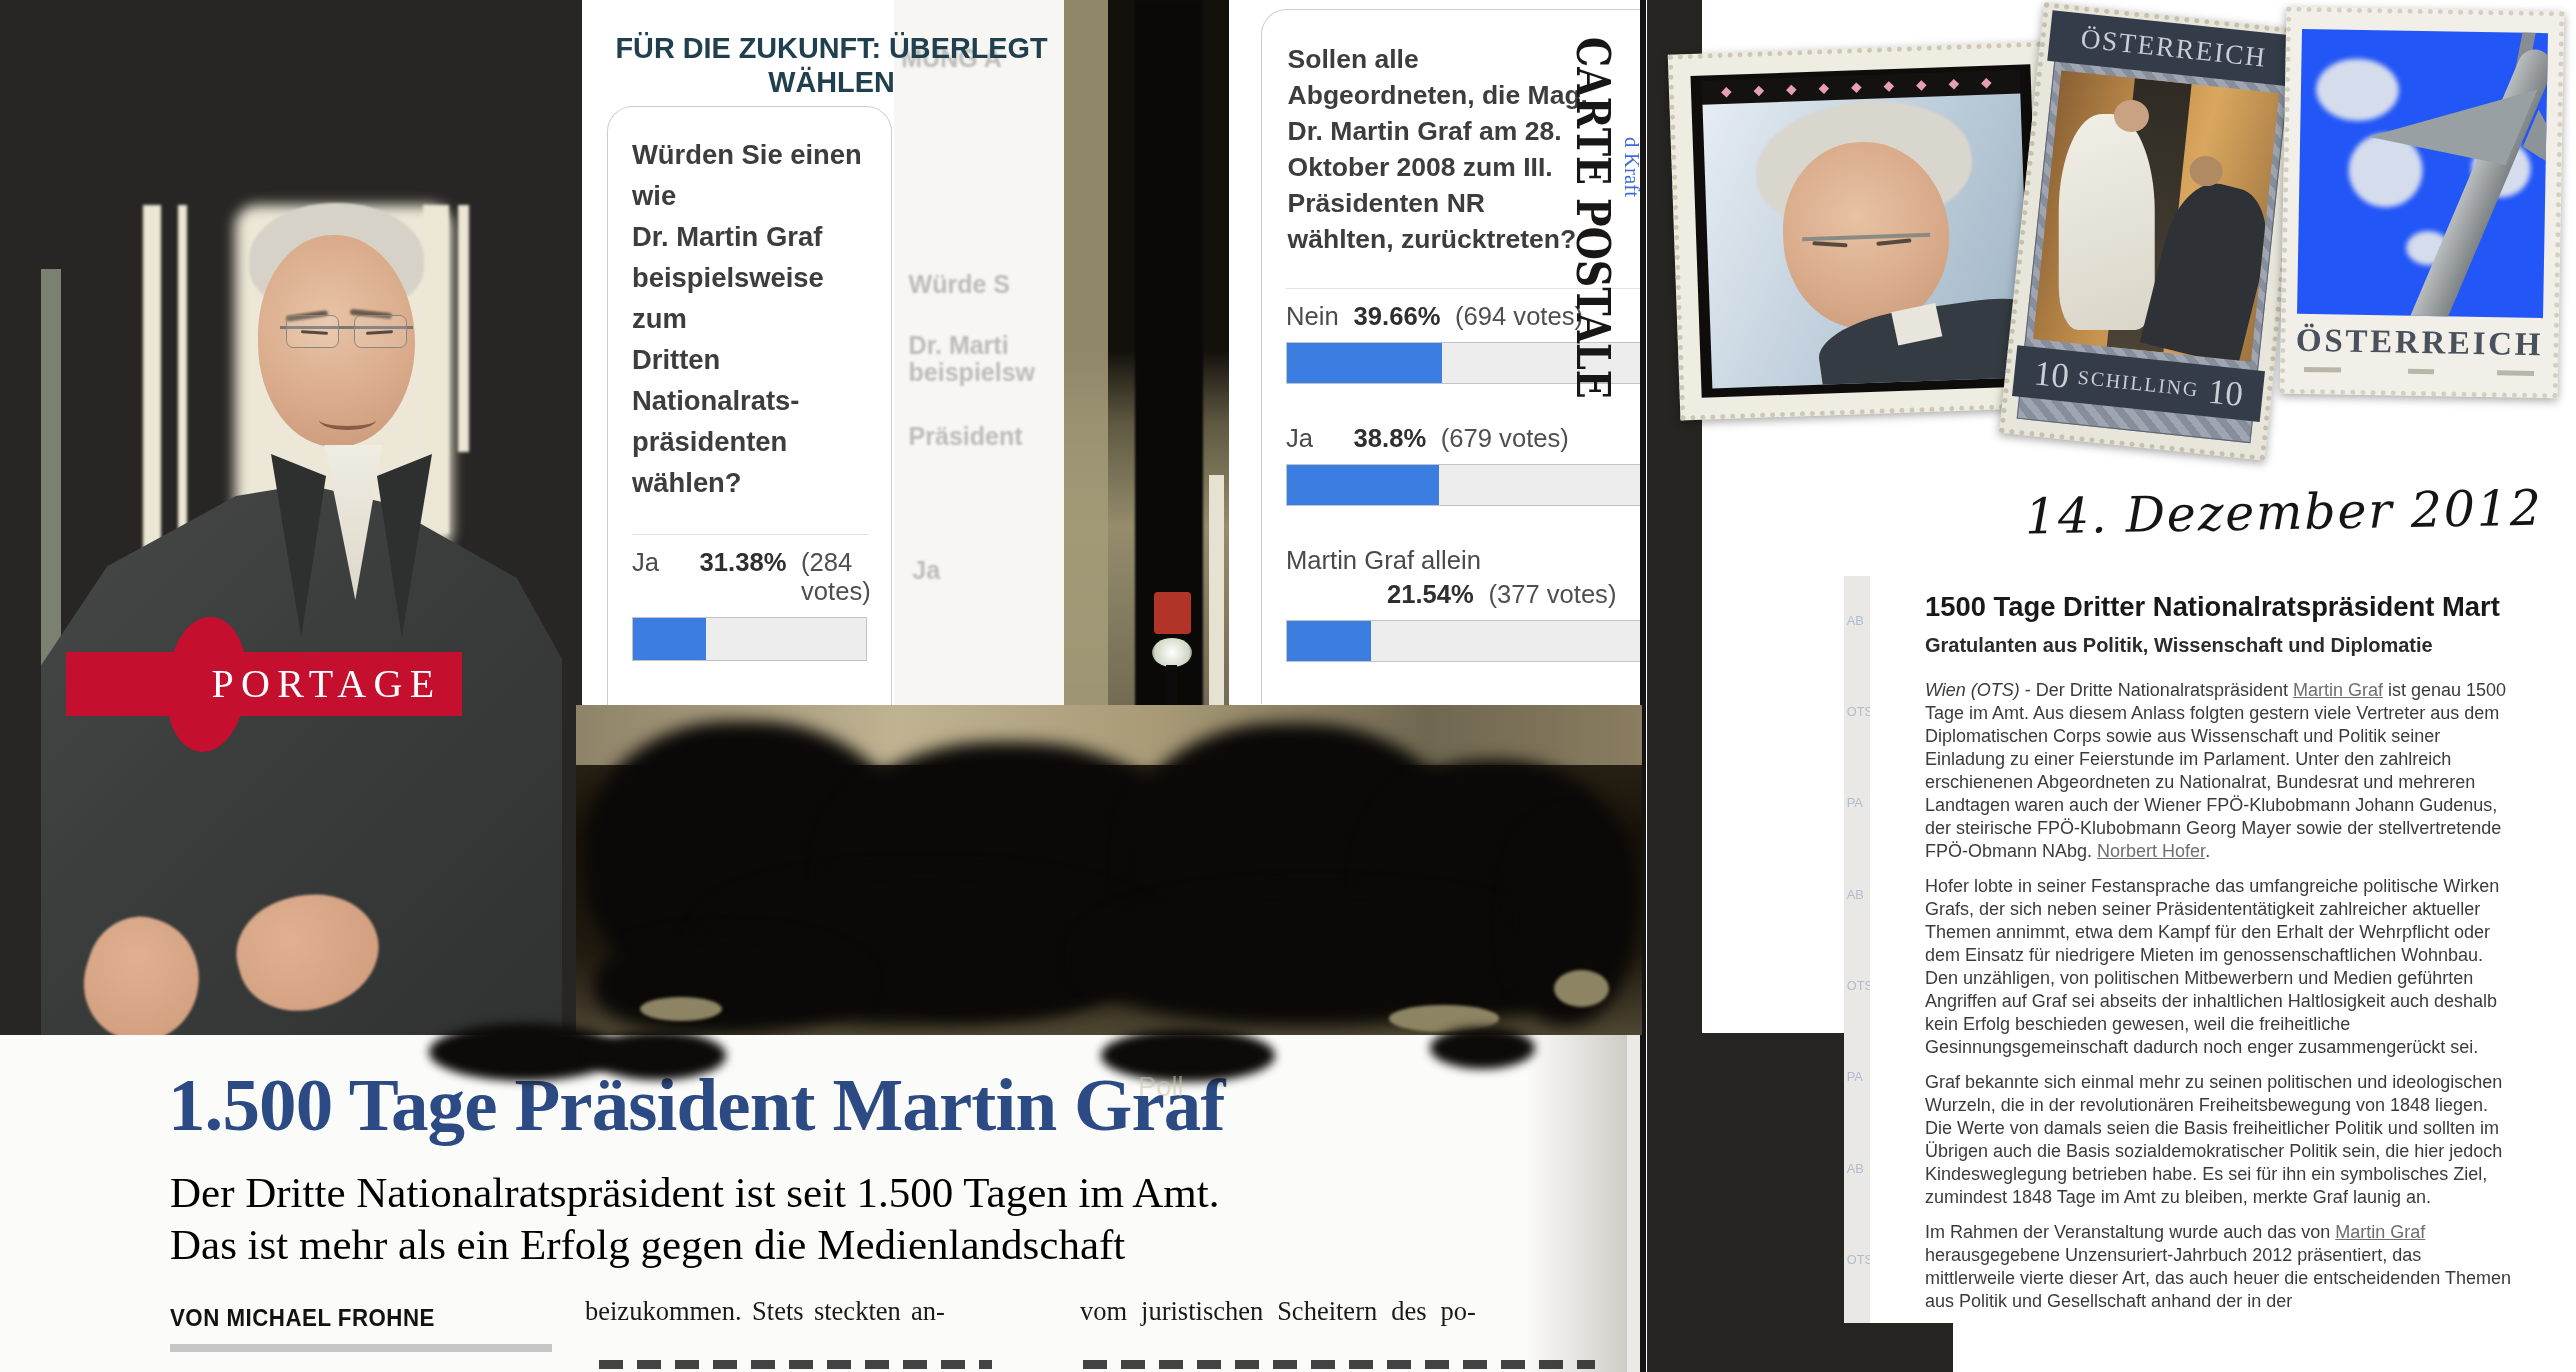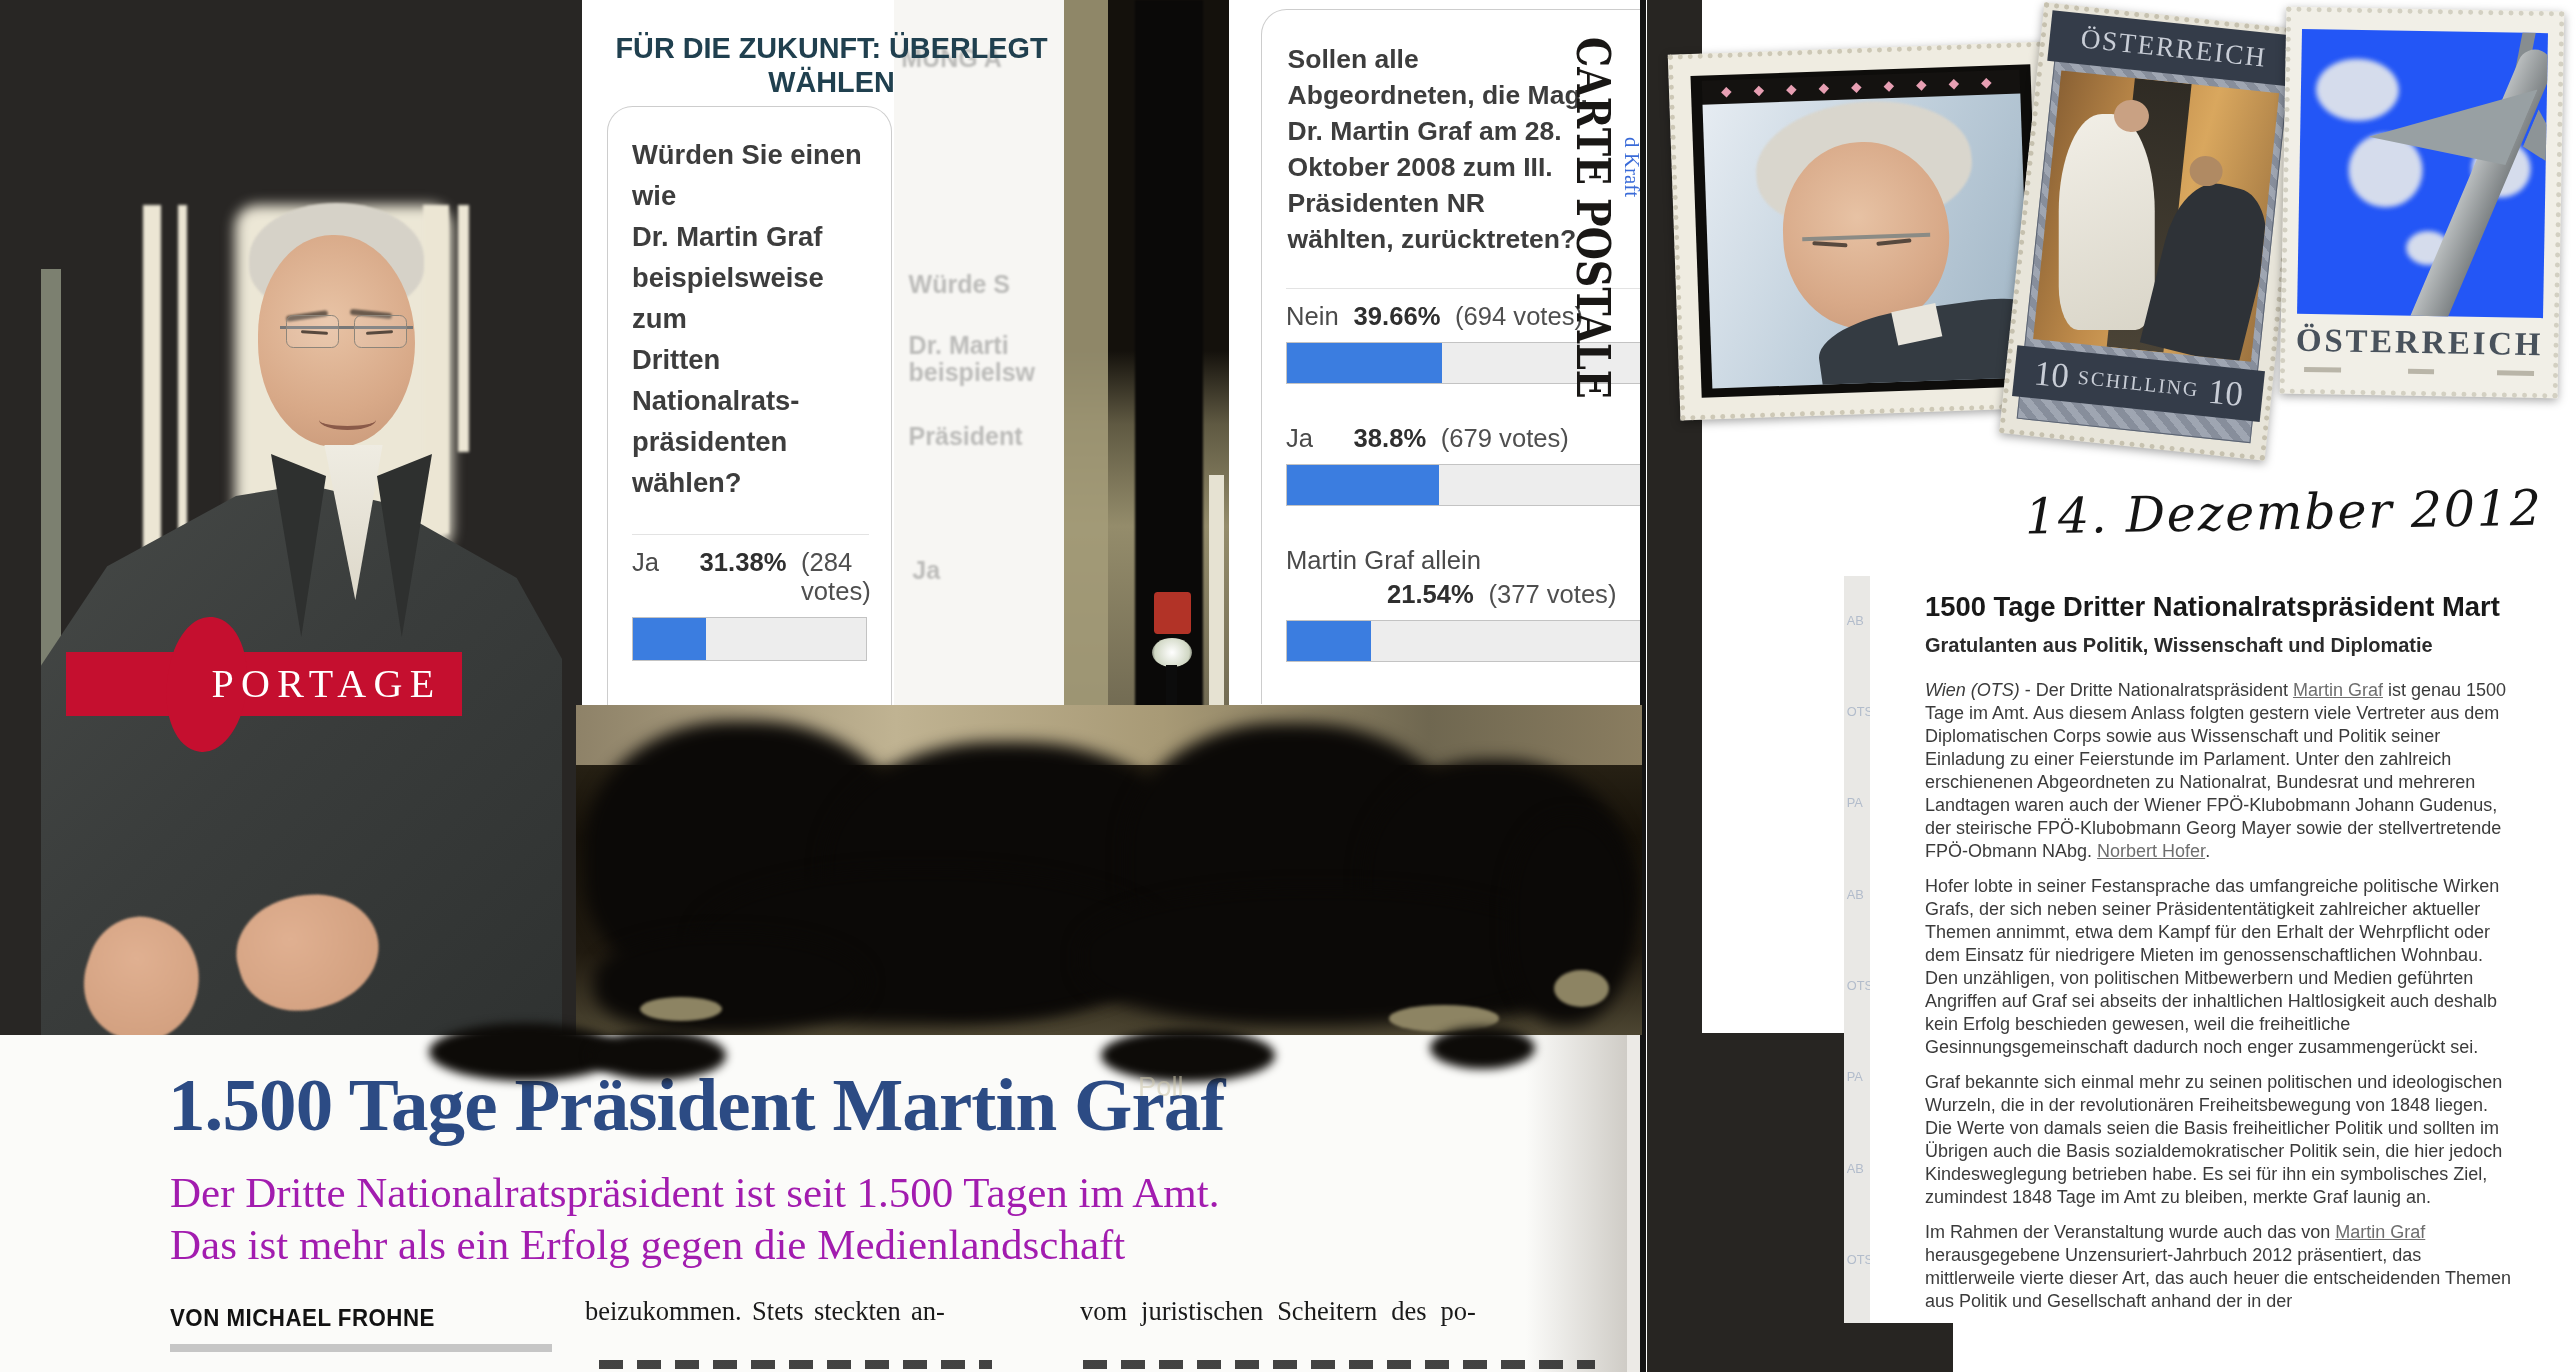--- a/index.html
+++ b/index.html
@@ -92,21 +92,21 @@
   .carte{left:1566px;top:37px;height:457px;writing-mode:vertical-rl;font-family:"DejaVu Serif",serif;
          font-weight:900;font-size:38px;letter-spacing:0px;color:#191715;z-index:6;transform:scale(1.25,1);transform-origin:left top;}
   .margin-note{left:1619px;top:137px;writing-mode:vertical-rl;font-family:"Liberation Serif",serif;
          font-size:21px;color:#3a6bd8;z-index:6;}
 
   
   .newspaper{left:0;top:1035px;width:1627px;height:337px;background:#fbfbf9;z-index:4;overflow:hidden;}
   .news-edge{right:0;top:0;width:101px;height:100%;background:linear-gradient(90deg,rgba(207,204,198,0),#cfccc6);}
   .headline{left:168px;top:27.4px;font-family:"Liberation Serif",serif;font-weight:bold;font-size:75px;
             color:#2c4b84;letter-spacing:-0.9px;white-space:nowrap;}
-  .subhead{left:170px;font-family:"Liberation Serif",serif;font-size:43px;color:#a21caf;white-space:nowrap;text-align:right;}
+  .subhead{left:170px;font-family:"Liberation Serif",serif;font-size:43px;color:#000000;white-space:nowrap;text-align:right;}
   .byline{left:170px;top:270px;font-weight:bold;font-size:23px;color:#121212;letter-spacing:0.5px;transform:scaleX(.97);transform-origin:left;}
   .byrule{left:170px;top:309px;width:382px;height:8.2px;background:#c6c6c6;}
   .newscol{top:261px;font-family:"Liberation Serif",serif;font-size:26.5px;color:#1a1a1a;white-space:nowrap;}
   .cutline{top:325px;height:9.1px;opacity:.85;
      background:repeating-linear-gradient(90deg,#222 0 24px,transparent 24px 38px);}
 
   
   .stamp{z-index:3;}
   .paper{position:absolute;inset:0;border:5.5px dotted #cdc8b6;background:#efece1;box-shadow:0 2.7px 9.1px rgba(0,0,0,.35);}
   .stamp1{left:1674px;top:48px;width:384px;height:366px;transform:rotate(-2deg);}

